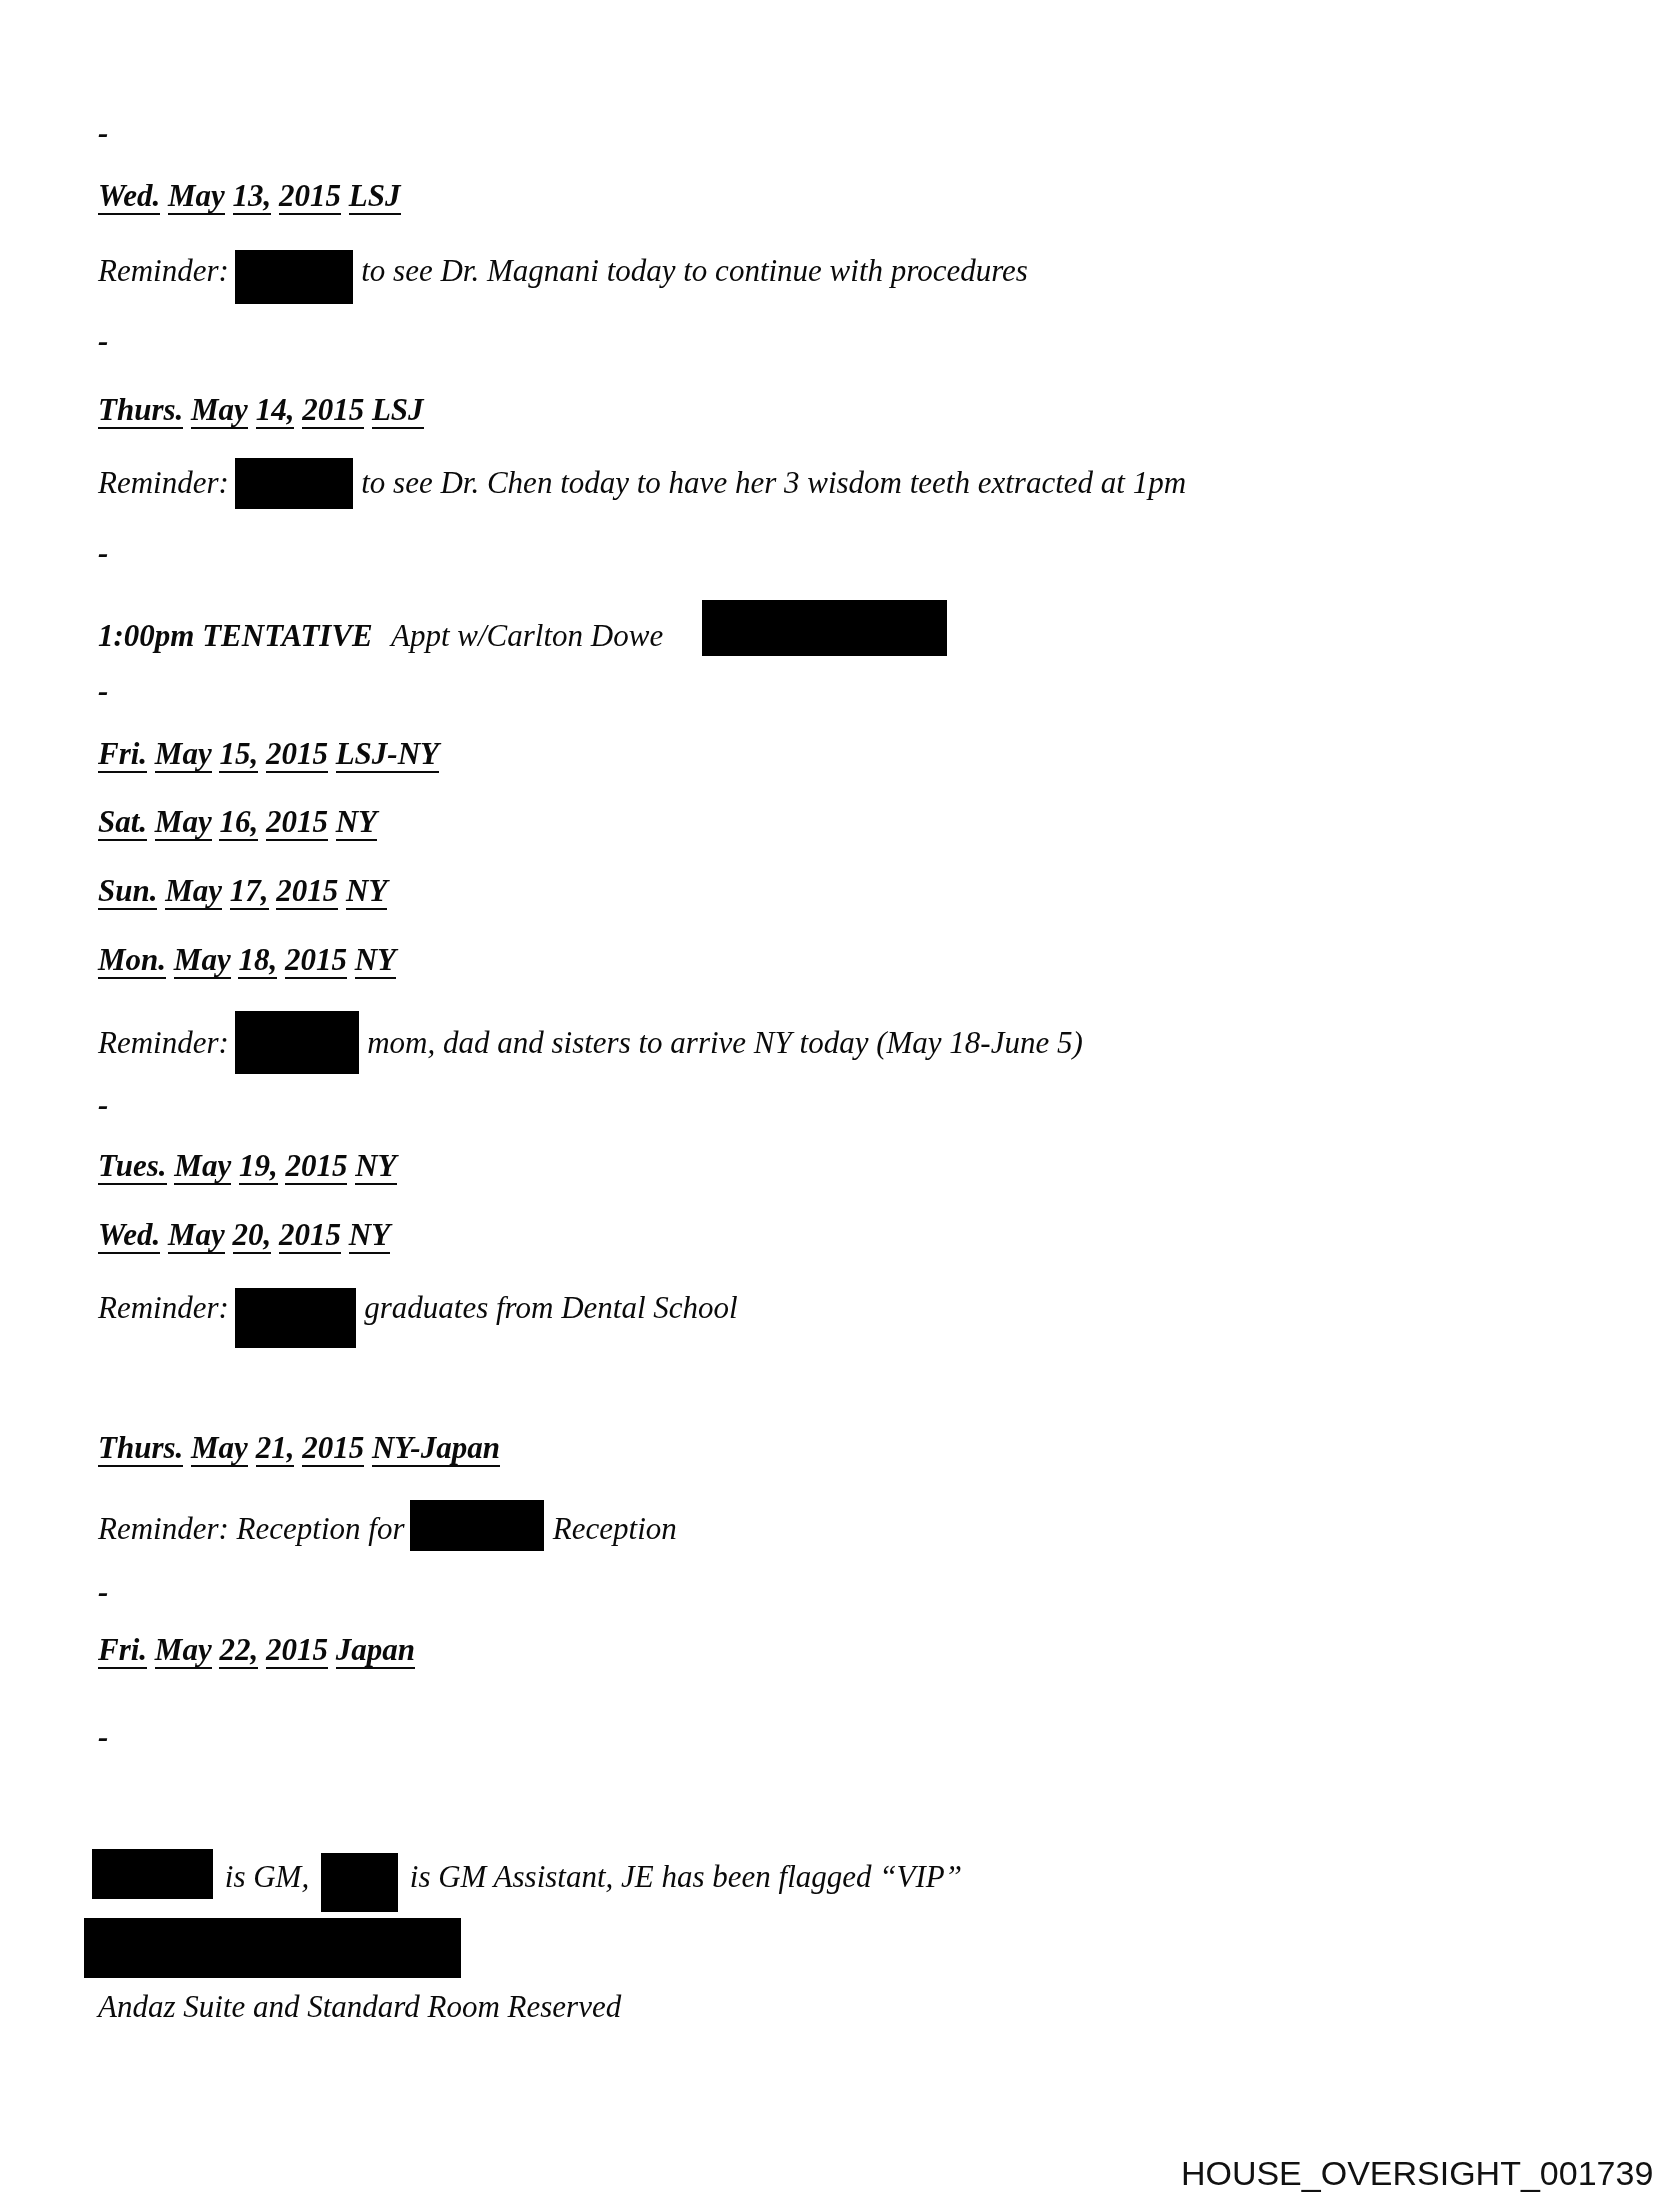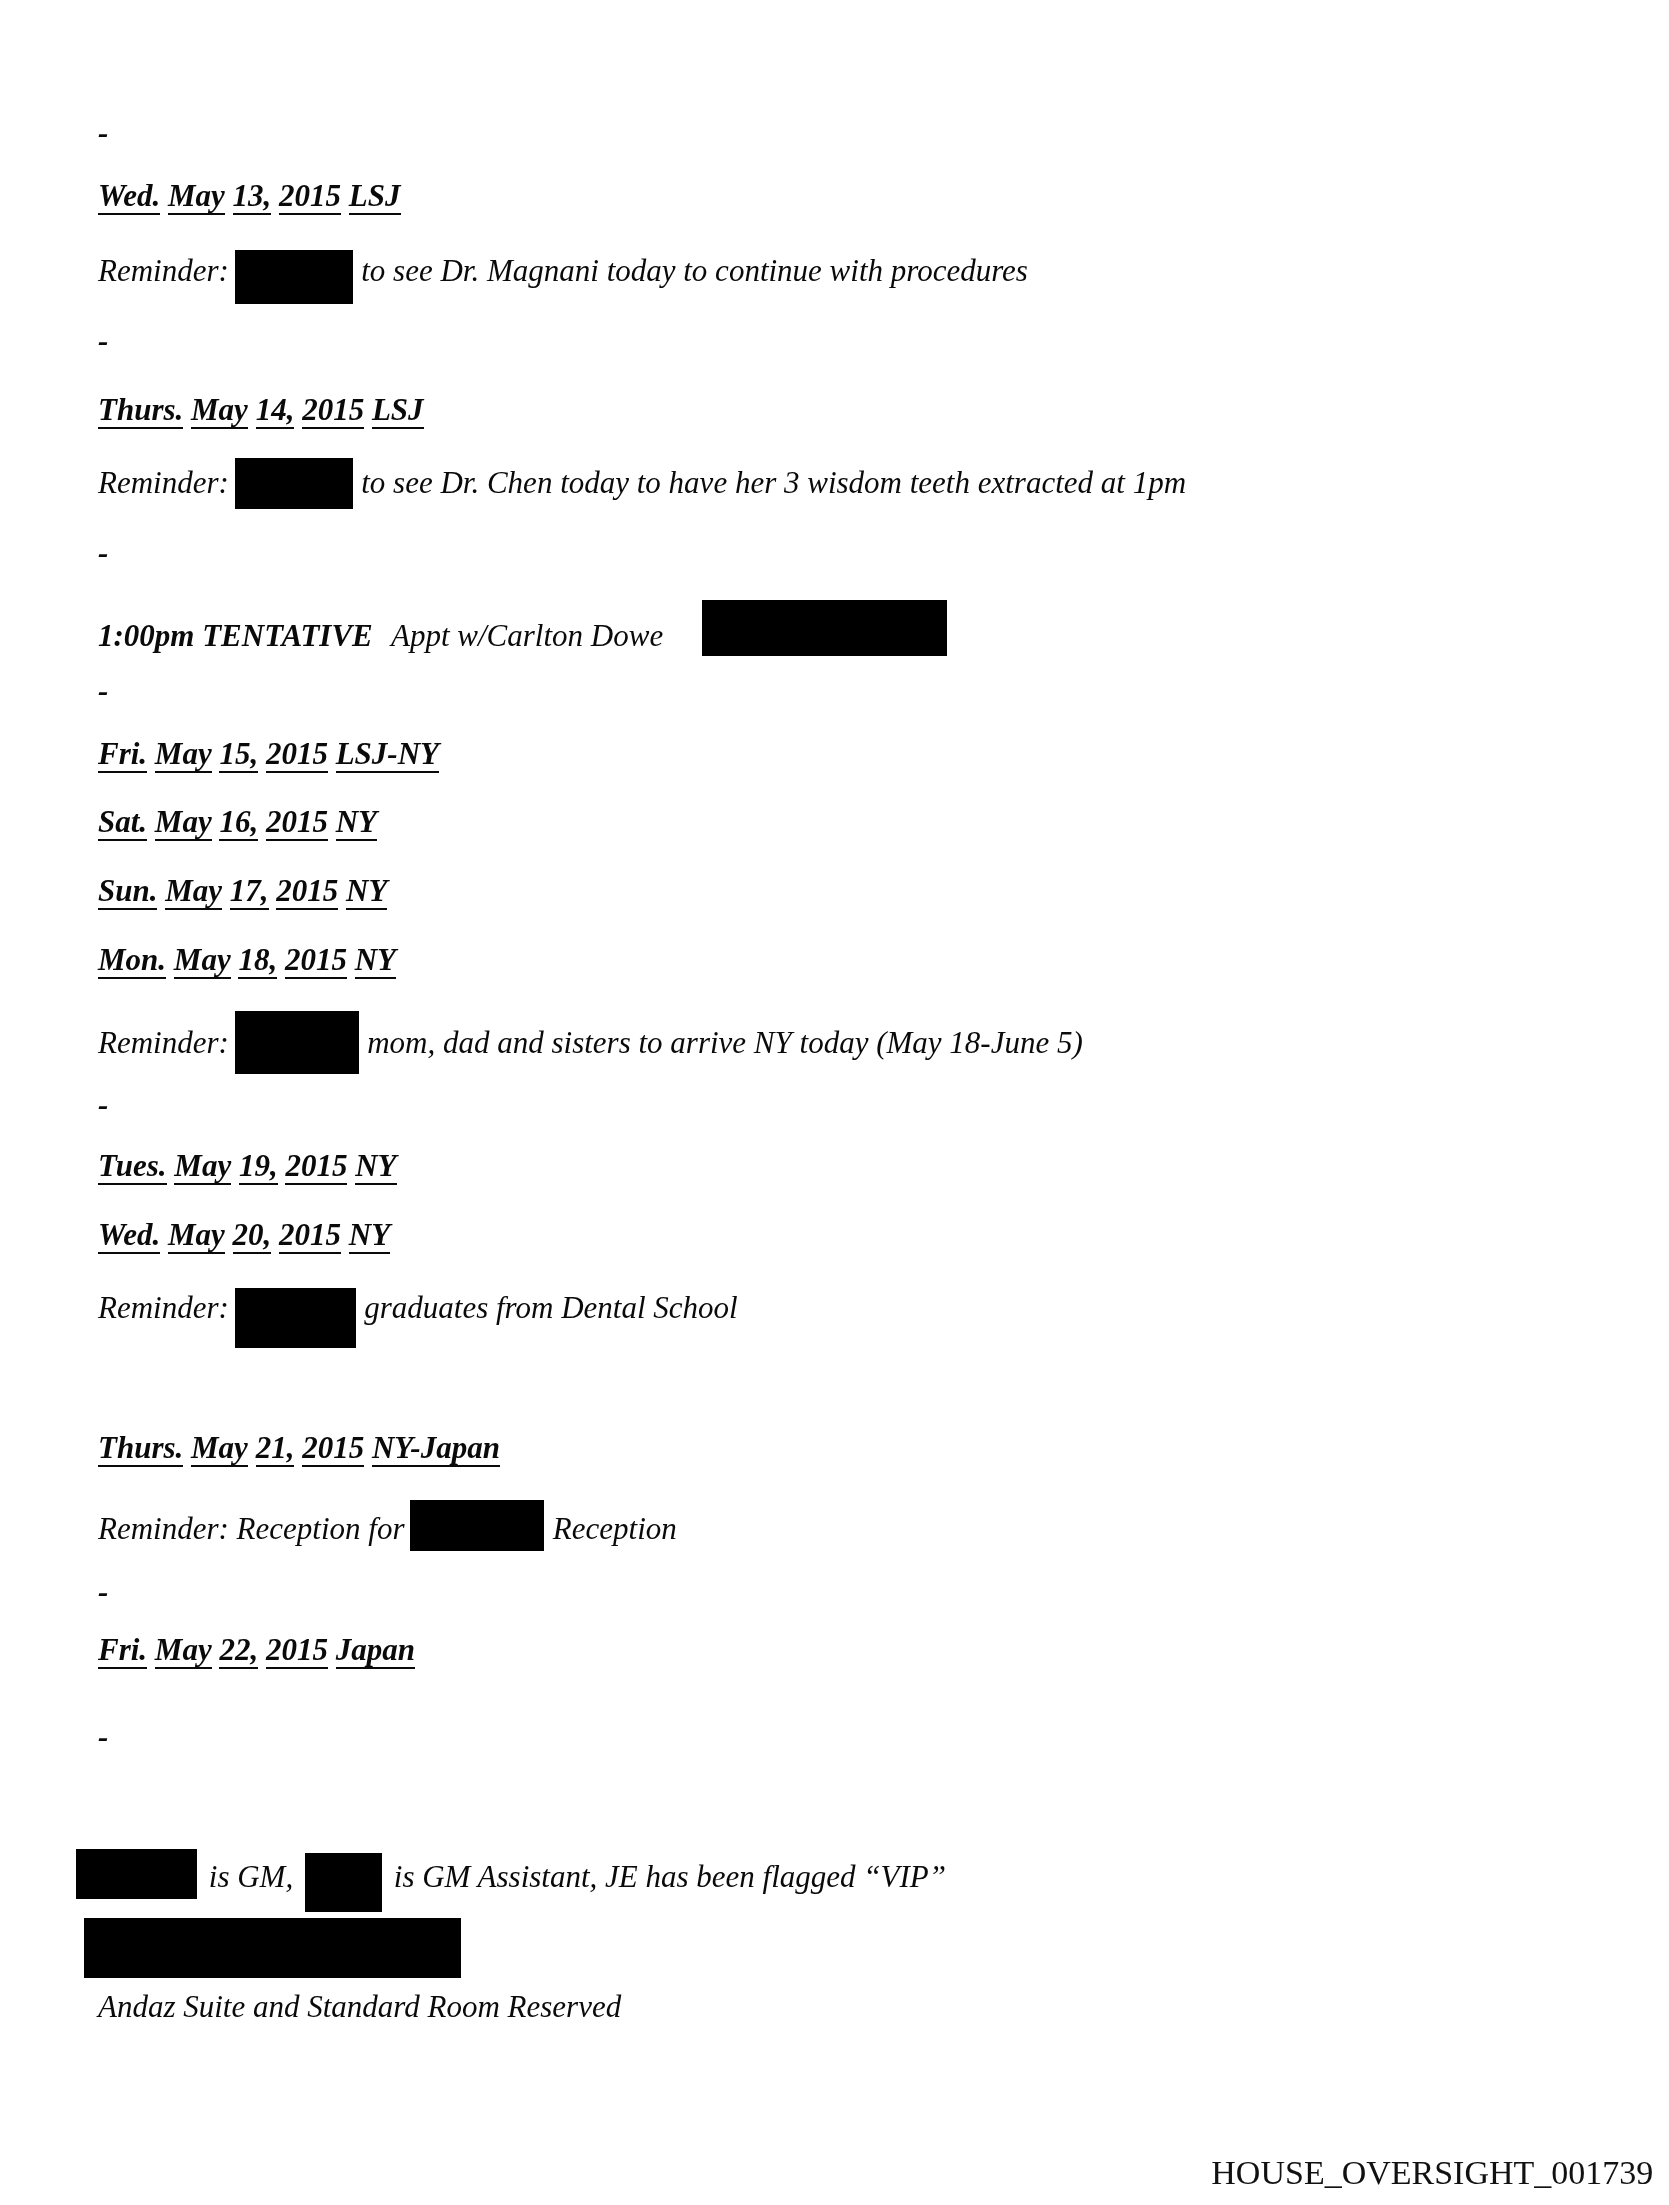--- a/index.html
+++ b/index.html
@@ -31,21 +31,21 @@
   .r5 { width:121px; height:60px; vertical-align:-30px; margin:0 7.9px 0 6.5px; }
   .r6 { width:134px; height:51px; vertical-align:-12.4px; margin:0 9.2px 0 5.2px; }
   .r7 { width:121px; height:50px; vertical-align:-12.4px; margin-right:11.8px; }
   .r8 { width:77px; height:59px; vertical-align:-25px; margin:0 11.8px; }
   .redact-block {
     position:absolute; left:84px; top:1918px;
     width:377px; height:60px; background:#000;
   }
   .footer {
     position:absolute; right:15.7px; top:2156px;
-    font-family:Liberation Serif, serif;
+    font-family:Liberation Sans, sans-serif;
     font-size:34px; line-height:34px;
     font-style:normal; color:#111;
   }
 </style>
 </head>
 <body>
 
 <div class="page">
 
   <div class="line dash" style="top:117px">-</div>
@@ -84,21 +84,21 @@
 
   <div class="line" style="top:1500px"><span>Reminder: Reception for</span><span class="redact r6"></span><span>Reception</span></div>
 
   <div class="line dash" style="top:1576px">-</div>
 
   <div class="line heading" style="top:1634px"><span class="uw">Fri.</span> <span class="uw">May</span> <span class="uw">22,</span> <span class="uw">2015</span> <span class="uw">Japan</span></div>
 
   <div class="line dash" style="top:1721px">-</div>
 
 
-  <div class="line" style="top:1849px; left:76px"><span class="redact r7"></span><span>is GM,</span><span class="redact r8"></span><span>is GM Assistant, JE has been flagged “VIP”</span></div>
+  <div class="line" style="top:1849px; left:92px"><span class="redact r7"></span><span>is GM,</span><span class="redact r8"></span><span>is GM Assistant, JE has been flagged “VIP”</span></div>
 
   <div class="redact-block"></div>
 
   <div class="line" style="top:1991px">Andaz Suite and Standard Room Reserved</div>
 
   <div class="footer">HOUSE_OVERSIGHT_001739</div>
 
 </div>
 
 

